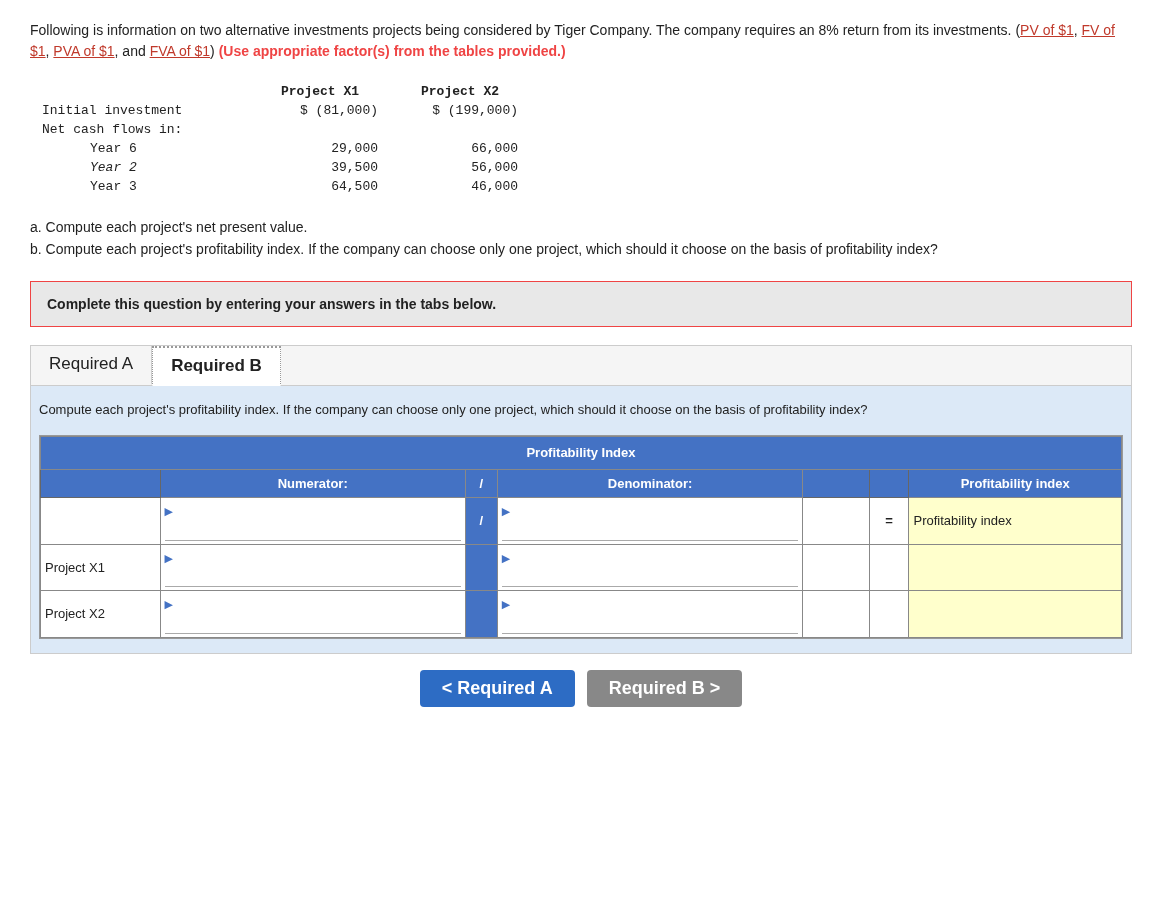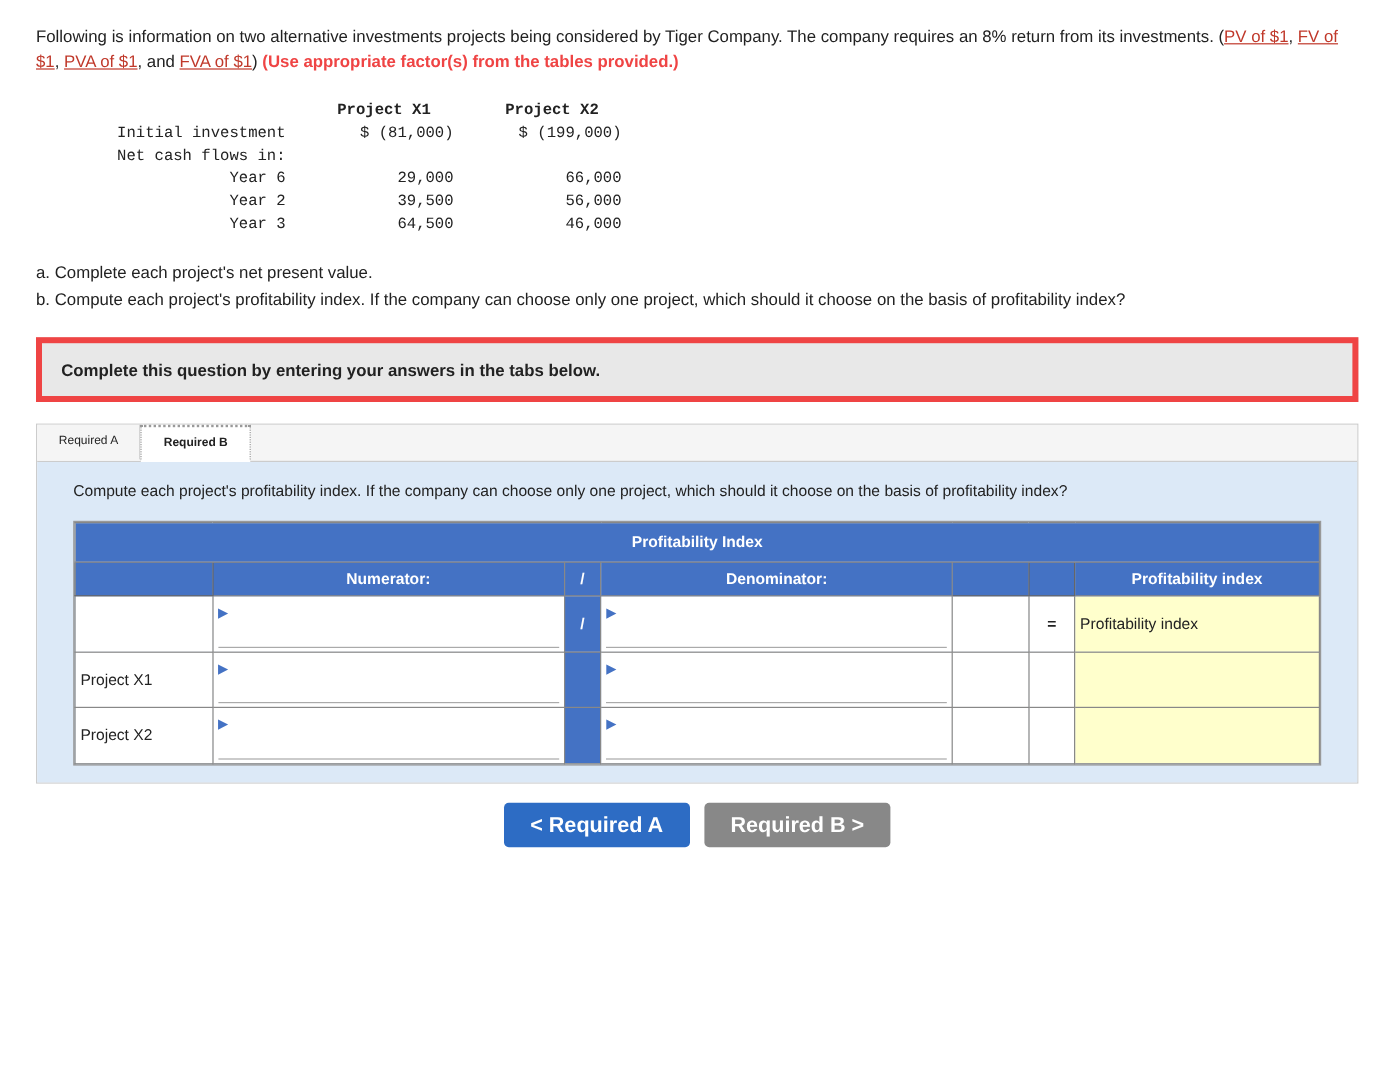--- a/index.html
+++ b/index.html
@@ -30,33 +30,33 @@
       font-size: 13px;
     }
     .data-table td {
       padding: 2px 12px;
       vertical-align: top;
     }
     .data-table .header-row td {
       font-weight: bold;
       text-align: center;
     }
-    .data-table .label-col { text-align: right; }
+    .data-table .label-col { text-align: left; }
     .data-table .val-col { text-align: right; }
 
     
     .questions {
       margin-bottom: 20px;
       line-height: 1.6;
     }
 
     
     .instruction-box {
       background: #e8e8e8;
-      border: 5px solid #ef4444;
+      border: 1px solid #ef4444;
       padding: 14px 16px;
       margin-bottom: 18px;
       font-weight: bold;
       font-size: 14px;
     }
 
     
     .tabs-container {
       border: 1px solid #ccc;
       margin-bottom: 0;
@@ -65,39 +65,39 @@
     .tabs-row {
       display: flex;
       border-bottom: 1px solid #ccc;
       background: #f5f5f5;
     }
 
     .tab {
       padding: 8px 18px;
       cursor: pointer;
       border-right: 1px solid #ccc;
-      font-size: 10px;
+      font-size: 17px;
       background: #f5f5f5;
       border-bottom: 2px solid transparent;
     }
 
     .tab.active {
       background: #fff;
       border-bottom: 2px solid #fff;
       font-weight: bold;
       border-top: 2px dotted #999;
       border-left: 1px dotted #999;
       border-right: 1px dotted #999;
       margin-bottom: -1px;
     }
 
     
     .tab-content {
       background: #dce9f7;
-      padding: 14px 30px;
+      padding: 14px 8px;
       font-size: 13px;
       line-height: 1.5;
     }
 
     
     .pi-table-wrapper {
       margin-top: 16px;
       border: 1px solid #999;
     }
 
@@ -234,34 +234,34 @@
     <td class="label-col">Net cash flows in:</td>
     <td></td>
     <td></td>
   </tr>
   <tr>
     <td class="label-col" style="padding-left:60px;">Year 6</td>
     <td class="val-col">29,000</td>
     <td class="val-col">66,000</td>
   </tr>
   <tr>
-    <td class="label-col" style="padding-left:60px;">Year 2</td>
+    <td class="label-col" style="padding-left:60px;font-style:italic;">Year 2</td>
     <td class="val-col">39,500</td>
     <td class="val-col">56,000</td>
   </tr>
   <tr>
     <td class="label-col" style="padding-left:60px;">Year 3</td>
     <td class="val-col">64,500</td>
     <td class="val-col">46,000</td>
   </tr>
 </tbody>
   </table>
 
 <div class="questions">
-  <p>a. Complete each project's net present value.</p>
+  <p>a. Compute each project's net present value.</p>
   <p>b. Compute each project's profitability index. If the company can choose only one project, which should it choose on the basis of profitability index?</p>
 </div>
 
 <div class="instruction-box">
   <span>Complete this question by entering your answers in the tabs below.</span>
 </div>
 
 <div class="tabs-container">
   <div class="tabs-row">
     <div class="tab">Required A</div>

